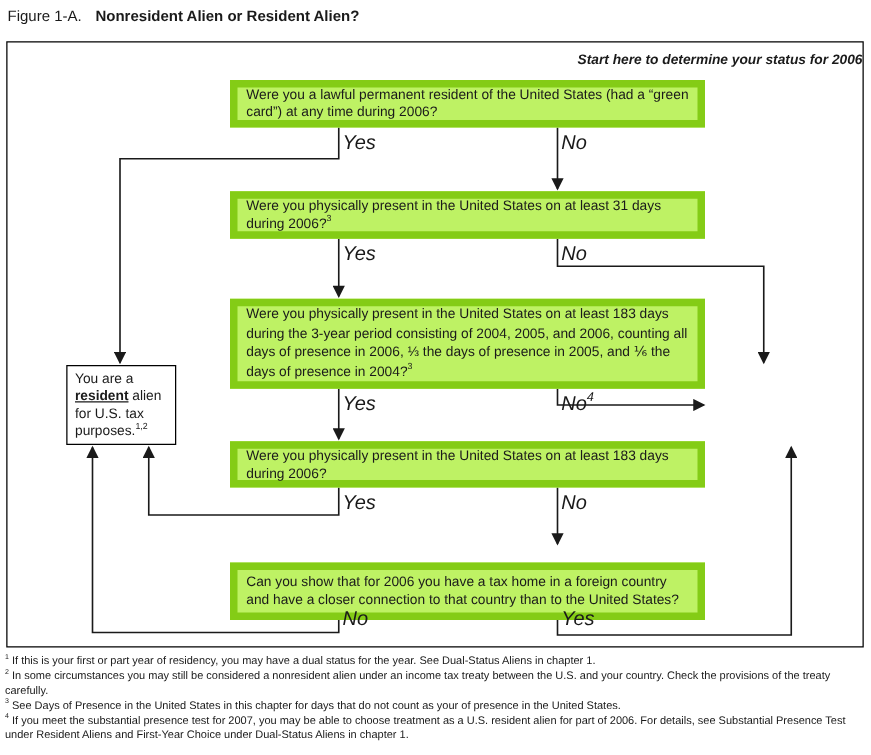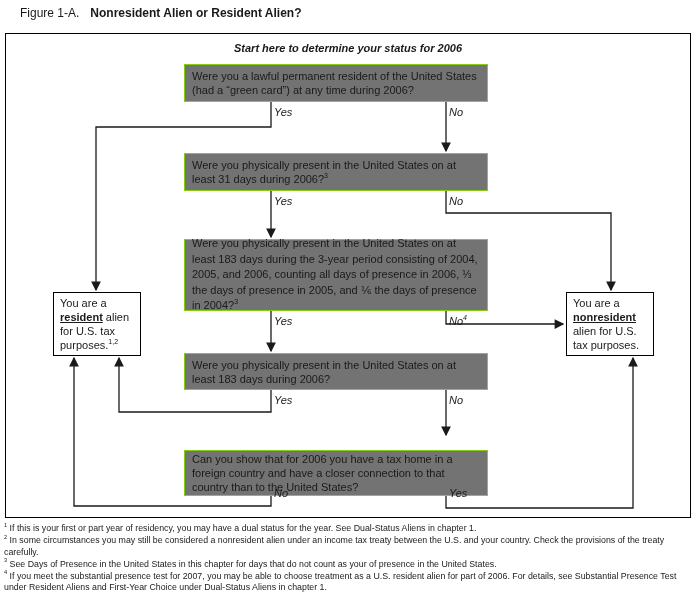--- a/index.html
+++ b/index.html
@@ -5,47 +5,47 @@
   html,body{margin:0;padding:0;}
   body{
     width:697px;height:604px;position:relative;background:#ffffff;
     font-family:"Liberation Sans","DejaVu Sans",sans-serif;color:#1a1a1a;
     -webkit-font-smoothing:antialiased;
   }
   .it{}
   .ul{text-decoration:underline;font-weight:bold;}
   sup{font-size:64%;line-height:0;position:relative;top:-0.1em;}
 
-  .figure-title{position:absolute;left:20px;top:6px;font-size:12px;white-space:nowrap;}
+  .figure-title{position:absolute;left:6px;top:6px;font-size:12px;white-space:nowrap;}
   .figure-title .prefix{font-weight:normal;}
   .figure-title .main{font-weight:bold;margin-left:11px;}
 
   .diagram{
     position:absolute;left:5px;top:33px;width:686px;height:485px;
     border:1px solid #000;box-sizing:border-box;background:#fff;
   }
   .connectors{position:absolute;left:0;top:0;z-index:1;}
   .connectors polyline{fill:none;stroke:#1a1a1a;stroke-width:1.3;}
   .connectors .head{fill:#1a1a1a;}
 
   .start-label{
-    position:absolute;left:0;top:8px;width:100%;text-align:center;
+    position:absolute;left:0;top:8px;width:100%;text-align:right;
     font-size:11px;font-weight:bold;font-style:italic;z-index:2;
   }
   .qbox{
-    position:absolute;width:304px;border:1px solid #84cc16;box-sizing:border-box;
-    background:#737373;font-size:11px;line-height:14px;padding:0 7px;
+    position:absolute;width:380px;border:6px solid #84cc16;box-sizing:border-box;
+    background:#bef264;font-size:11px;line-height:14px;padding:0 7px;
     display:flex;align-items:center;z-index:2;
   }
   .rbox{
     position:absolute;width:88px;height:64px;border:1px solid #000;box-sizing:border-box;
     background:#fff;font-size:11px;line-height:14px;padding:3px 6px;z-index:2;
   }
   .edge-label{
-    position:absolute;font-size:11px;font-style:italic;z-index:3;white-space:nowrap;
+    position:absolute;font-size:16px;font-style:italic;z-index:3;white-space:nowrap;
   }
   .footnotes{
     position:absolute;left:4px;top:523px;width:691px;font-size:8.8px;line-height:11.5px;
   }
   .footnote{margin-bottom:0.5px;}
 </style>
 </head>
 <body>
 
 <div class="figure-title">
@@ -91,23 +91,20 @@
   </div>
 
   <div class="qbox" style="left:178px;top:403px;height:46px;margin-top:13px;">
     <span><span>Can you show that for 2006 you have a tax home in a foreign country and have a closer connection to that country than to the United States?</span></span>
   </div>
 
   <div class="rbox" style="left:47px;top:258px;">
     <span><span>You are a </span><span class="ul">resident</span><span> alien for U.S. tax purposes.</span><sup>1,2</sup></span>
   </div>
 
-  <div class="rbox" style="left:560px;top:258px;">
-    <span><span>You are a </span><span class="ul">nonresident</span><span> alien for U.S. tax purposes.</span></span>
-  </div>
 
   <div class="edge-label" style="left:268px;top:72px;">Yes</div>
   <div class="edge-label" style="left:443px;top:72px;">No</div>
 
   <div class="edge-label" style="left:268px;top:161px;">Yes</div>
   <div class="edge-label" style="left:443px;top:161px;">No</div>
 
   <div class="edge-label" style="left:268px;top:281px;">Yes</div>
   <div class="edge-label" style="left:443px;top:281px;"><span>No</span><sup>4</sup></div>
 

